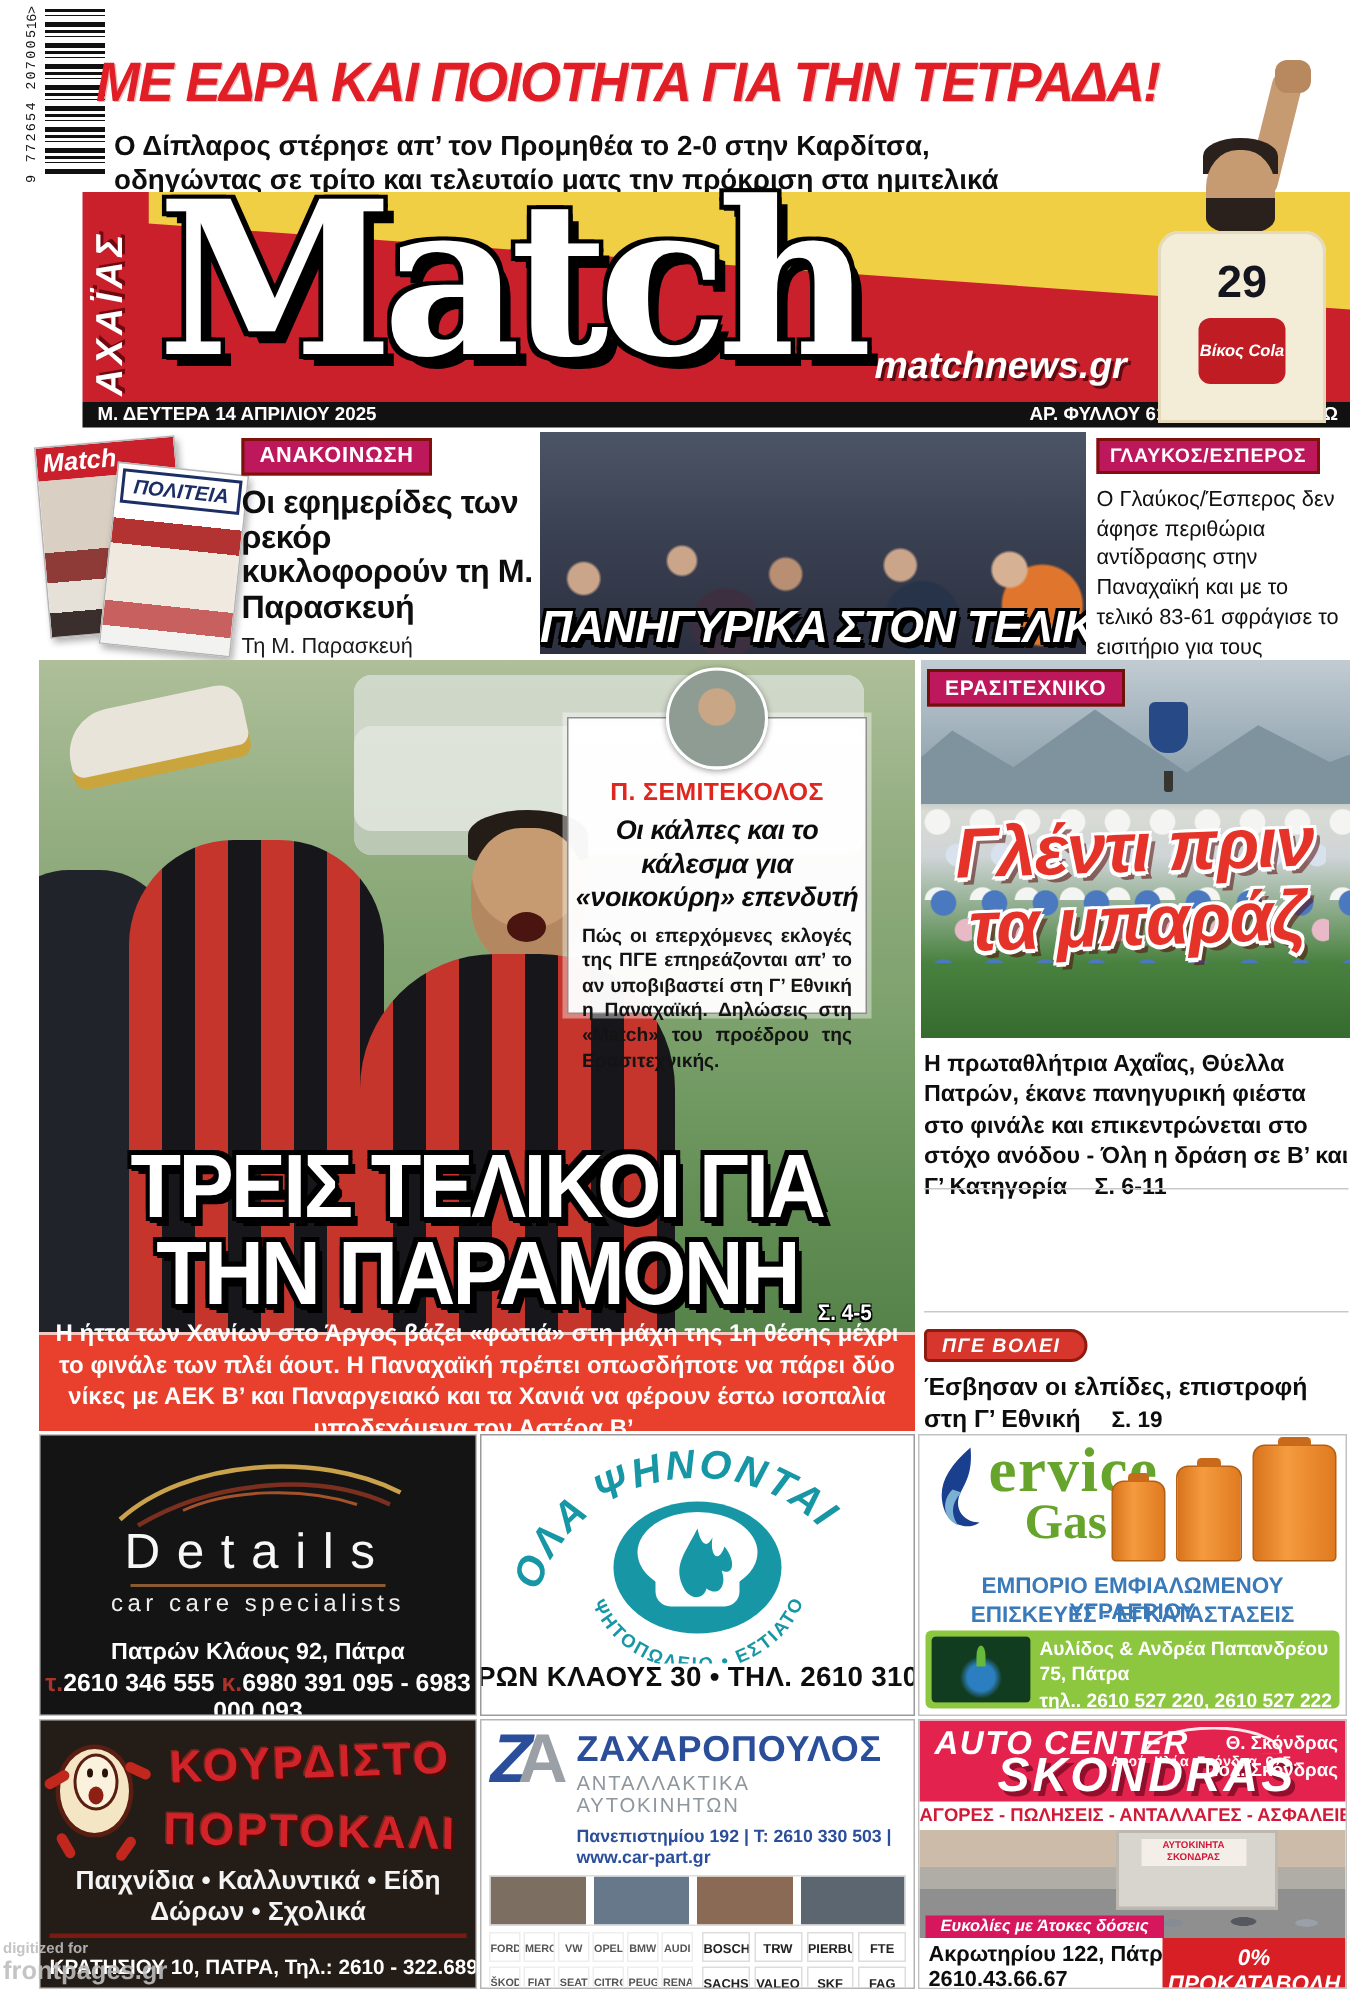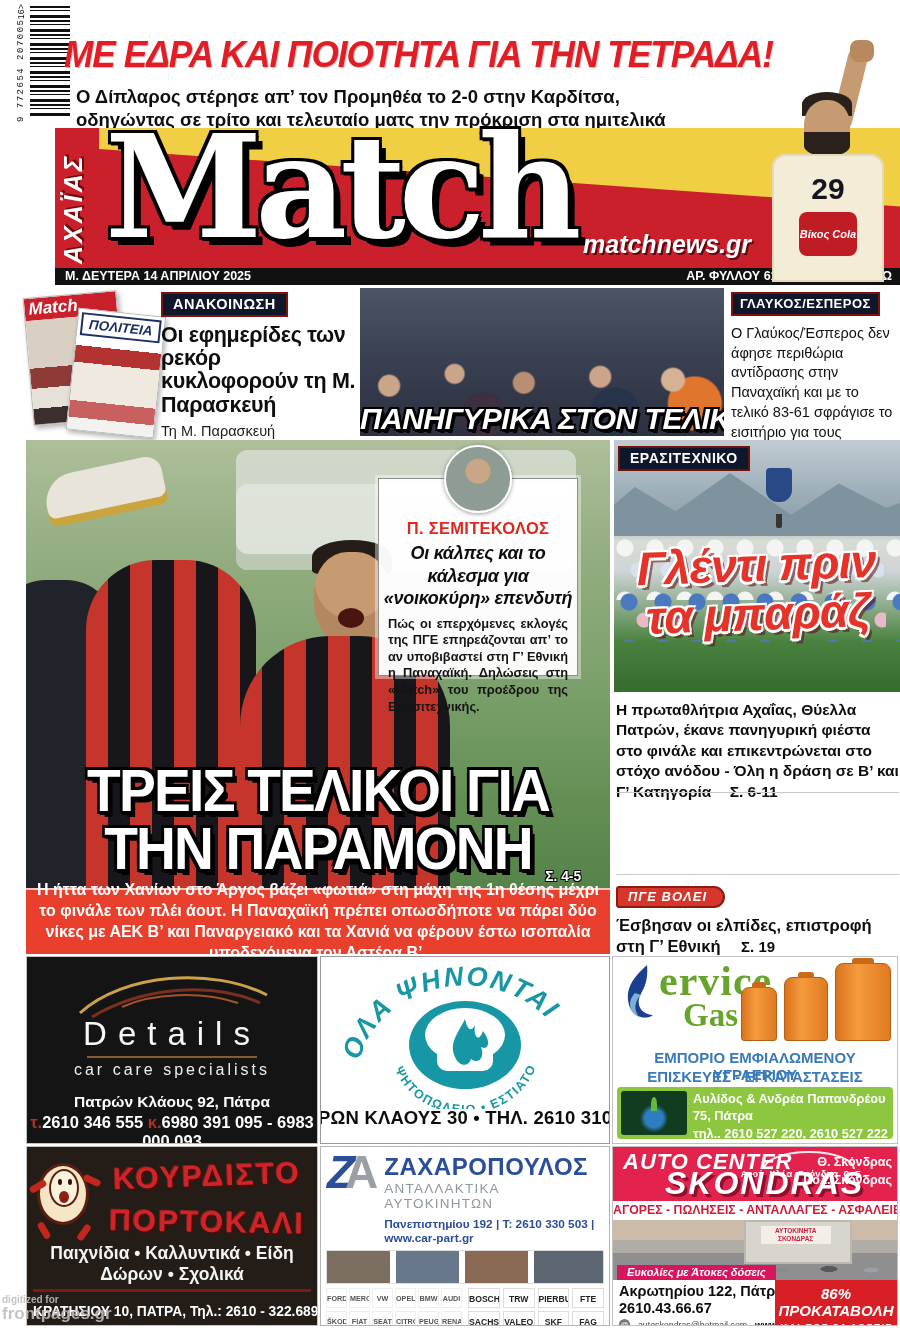--- a/index.html
+++ b/index.html
@@ -58,21 +58,21 @@
   .cover.match { left:2px; top:4px; width:94px; height:128px; transform:rotate(-5deg); }
   .cover.match .mh { background:#c9202c; color:#fff; font-weight:800; font-style:italic; font-size:17px; padding:1px 4px; }
   .cover.match .blocks { height:100%; background:
       linear-gradient(180deg,#d9cfc2 0 38%,#8e3b38 38% 54%,#e6e1d8 54% 70%,#3a2f2c 70% 86%,#b8452f 86% 100%); }
   .cover.politeia { left:46px; top:22px; width:88px; height:122px; transform:rotate(6deg); }
   .cover.politeia .mh { color:#1c2e66; font-weight:800; font-style:italic; font-size:13.5px; padding:2px 3px;
       border:2px solid #1c2e66; margin:3px; text-align:center; background:#fff; }
   .cover.politeia .blocks { height:100%; background:
       linear-gradient(180deg,#fff 0 6%,#b23331 6% 20%,#efe9e0 20% 52%,#c7605f 52% 66%,#f2f2f0 66% 100%); }
 
-  .label-red { display:inline-block; background:#0f172a; color:#fff; font-weight:800; font-size:14.5px;
+  .label-red { display:inline-block; background:#be185d; color:#fff; font-weight:800; font-size:14.5px;
     padding:2px 10px 3px; border:2px solid #7e120b; letter-spacing:.5px; }
   .announce { position:absolute; left:161px; top:292px; width:197px; }
   .announce h2 { font-size:21.5px; line-height:1.08; color:#0e0e0e; margin-top:7px; letter-spacing:-.3px; }
   .announce p { font-size:14.5px; line-height:1.24; color:#1a1a1a; margin-top:6px; }
 
   .center-photo { position:absolute; left:360px; top:288px; width:364px; height:148px; overflow:hidden;
     background:
       radial-gradient(circle 14px at 8% 66%, #caa58a 10px, transparent 12px),
       radial-gradient(circle 12px at 26% 58%, #caa58a 9px, transparent 11px),
       radial-gradient(circle 13px at 45% 64%, #b98f74 10px, transparent 12px),
@@ -233,21 +233,21 @@
 
   .ad.skon .head { position:relative; height:54px; background:#e3234d; color:#fff; }
   .ad.skon .t1 { position:absolute; left:10px; top:2px; font-size:22px; font-weight:900; font-style:italic; letter-spacing:1px; }
   .ad.skon .carline { position:absolute; left:150px; top:4px; width:92px; height:18px;
     border:2px solid rgba(255,255,255,.9); border-bottom:none; border-radius:100% 100% 0 0/200% 200% 0 0; }
   .ad.skon .sub { position:absolute; left:128px; top:22px; font-size:9.5px; font-weight:700;font-family:Liberation Mono, monospace; }
   .ad.skon .t2 { position:absolute; left:52px; top:18px; font-size:32px; font-weight:900; font-style:italic;
     letter-spacing:2px; text-shadow:3px 3px 0 #8f0f2c; }
   .ad.skon .owners { position:absolute; right:5px; top:6px; text-align:right; font-size:12.5px; font-weight:800; line-height:1.45; }
   .ad.skon .svc { height:19px; background:#fff; color:#d11a38; font-weight:800; font-size:12.3px; text-align:center; line-height:19px; white-space:nowrap; }
-  .ad.skon .photo { position:relative; height:60px;
+  .ad.skon .photo { position:relative; height:72px;
     background:linear-gradient(180deg,#cbbba8 0 34%,#b0aca6 34% 55%,#8f8f8f 55% 100%); }
   .ad.skon .bldg { position:absolute; left:46%; top:0; width:38%; height:74%; background:#d8d5cf; box-shadow:inset 0 0 0 2px #bdb9b1; }
   .ad.skon .sign { position:absolute; left:52%; top:6px; width:70px; font-size:6.5px; font-weight:800; color:#d11a38;
     background:#f3efe8; text-align:center; line-height:1.2; padding:1px 0; }
   .ad.skon .cars { position:absolute; left:0; bottom:2px; width:100%; height:18px;
     background-image:radial-gradient(ellipse 26px 9px at 30px 9px,#4a4e55 8px,transparent 9px),
                      radial-gradient(ellipse 24px 8px at 74px 10px,#747a82 7px,transparent 8px),
                      radial-gradient(ellipse 26px 9px at 120px 9px,#3c4047 8px,transparent 9px),
                      radial-gradient(ellipse 24px 8px at 168px 10px,#868c94 7px,transparent 8px),
                      radial-gradient(ellipse 26px 9px at 216px 9px,#55595f 8px,transparent 9px),
@@ -542,21 +542,21 @@
           <span>Ακρωτηρίου 122, Πάτρα</span>
           <span class="phone-ic">✆</span>
           <span>2610.43.66.67</span>
         </div>
         <div class="www">
           <span class="em-ic">@</span>
           <span>autoskondras@hotmail.com</span>
           <b>www.autocenterskondras.car.gr</b>
         </div>
         <div class="offer">
-          <div class="o1">86% ΠΡΟΚΑΤΑΒΟΛΗ</div>
+          <div class="o1">0% ΠΡΟΚΑΤΑΒΟΛΗ</div>
           <div class="o2">ΚΑΙ ΕΩΣ 84 ΔΟΣΕΙΣ</div>
         </div>
       </div>
     </div>
 
   </div>
 
   <div class="watermark">
     <div class="w1">digitized for</div>
     <div class="w2">frontpages.gr</div>

